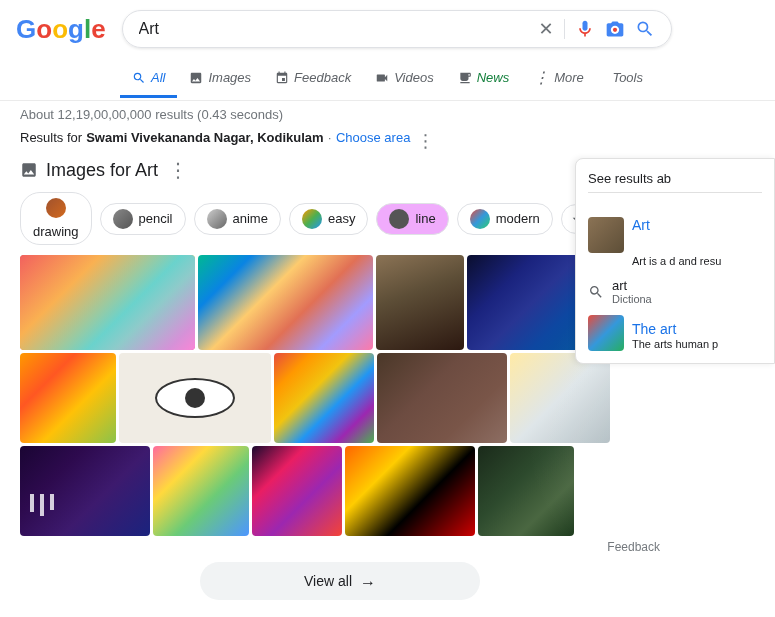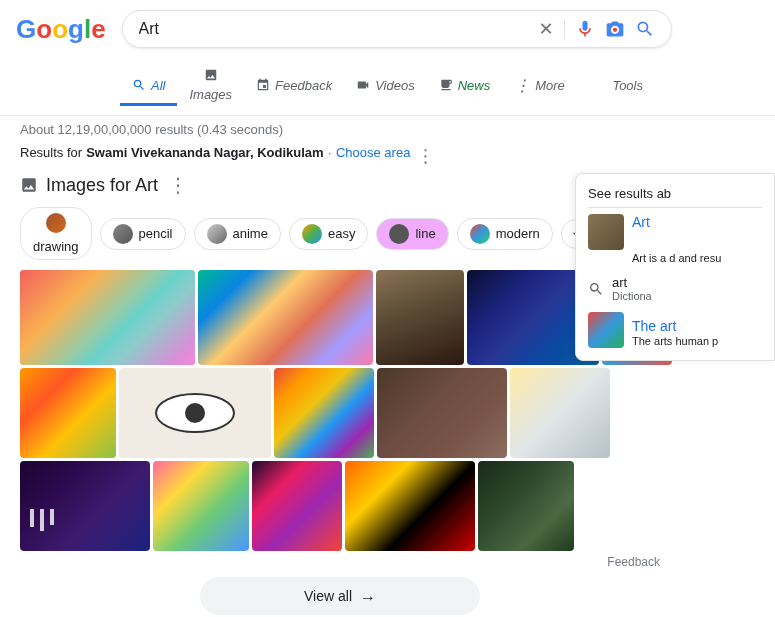--- a/index.html
+++ b/index.html
@@ -42,21 +42,21 @@
   </div>
 </div>
 
 <div style="display:flex; align-items:center; padding:0 120px 0 120px; border-bottom:1px solid #ebebeb;font-style:italic;">
   <div style="display:flex; align-items:center; gap:5px; padding:10px 12px; font-size:13px; color:#1a73e8; border-bottom:3px solid #1a73e8; cursor:pointer;">
     <svg width="14" height="14" viewBox="0 0 24 24" fill="#1a73e8">
         <path d="M15.5 14h-.79l-.28-.27A6.471 6.471 0 0 0 16 9.5 6.5 6.5 0 1 0 9.5 16c1.61 0 3.09-.59 4.23-1.57l.27.28v.79l5 4.99L20.49 19l-4.99-5zm-6 0C7.01 14 5 11.99 5 9.5S7.01 5 9.5 5 14 7.01 14 9.5 11.99 14 9.5 14z"></path>
       </svg>
     <span>All</span>
   </div>
-  <div style="display:flex; align-items:center; gap:5px; padding:10px 12px; font-size:13px; color:#5f6368; border-bottom:3px solid transparent; cursor:pointer;flex-direction:column;">
+  <div style="display:flex; align-items:center; gap:5px; padding:10px 12px; font-size:13px; color:#5f6368; border-bottom:3px solid transparent; cursor:pointer;">
     <svg width="14" height="14" viewBox="0 0 24 24" fill="#5f6368">
         <path d="M21 19V5c0-1.1-.9-2-2-2H5c-1.1 0-2 .9-2 2v14c0 1.1.9 2 2 2h14c1.1 0 2-.9 2-2zM8.5 13.5l2.5 3.01L14.5 12l4.5 6H5l3.5-4.5z"></path>
       </svg>
     <span>Images</span>
   </div>
   <div style="display:flex; align-items:center; gap:5px; padding:10px 12px; font-size:13px; color:#5f6368; border-bottom:3px solid transparent; cursor:pointer;">
     <svg width="14" height="14" viewBox="0 0 24 24" fill="#5f6368">
         <path d="M17 12h-5v5h5v-5zM16 1v2H8V1H6v2H5c-1.11 0-1.99.9-1.99 2L3 19c0 1.1.89 2 2 2h14c1.1 0 2-.9 2-2V5c0-1.1-.9-2-2-2h-1V1h-2zm3 18H5V8h14v11z"></path>
       </svg>
     <span>Feedback</span>
@@ -182,21 +182,21 @@
 
     <div style="display:flex; justify-content:center; padding:4px 0 8px;">
       <button style="display:flex; align-items:center; gap:8px; background:#f1f3f4; border:none; border-radius:20px; padding:10px 0; font-size:14px; color:#202124; cursor:pointer; width:280px; justify-content:center;">
         <span>View all</span>
         <span style="font-size:16px;">→</span>
       </button>
     </div>
   </div>
 
   <div style="position:absolute; right:0; top:0; width:200px; background:#fff; border:1px solid #e0e0e0; border-radius:8px 0 0 8px; padding:12px; box-shadow:-2px 0 6px rgba(0,0,0,0.08); overflow:hidden;">
-    <div style="font-size:13px; color:#202124; font-weight:500; margin-bottom:6px; border-bottom:1px solid #e0e0e0; padding-bottom:6px;">See results ab</div>
+    <div style="font-size:13px; color:#202124; font-weight:500; margin-bottom:24px; border-bottom:1px solid #e0e0e0; padding-bottom:6px;">See results ab</div>
 
     <div style="display:flex; align-items:flex-start; gap:8px; margin-bottom:10px; cursor:pointer;">
       <div style="width:36px; height:36px; border-radius:4px; flex-shrink:0; background:linear-gradient(135deg, #8B7355, #5d4e37); overflow:hidden;"></div>
       <div>
         <div style="color:#1a73e8; font-size:14px; font-weight:500;">Art</div>
         <div style="color:#202124; font-size:11px; line-height:1.3;margin-top:21px;">Art is a d and resu</div>
       </div>
     </div>
 
     <div style="display:flex; align-items:center; gap:8px; margin-bottom:10px; cursor:pointer;">

